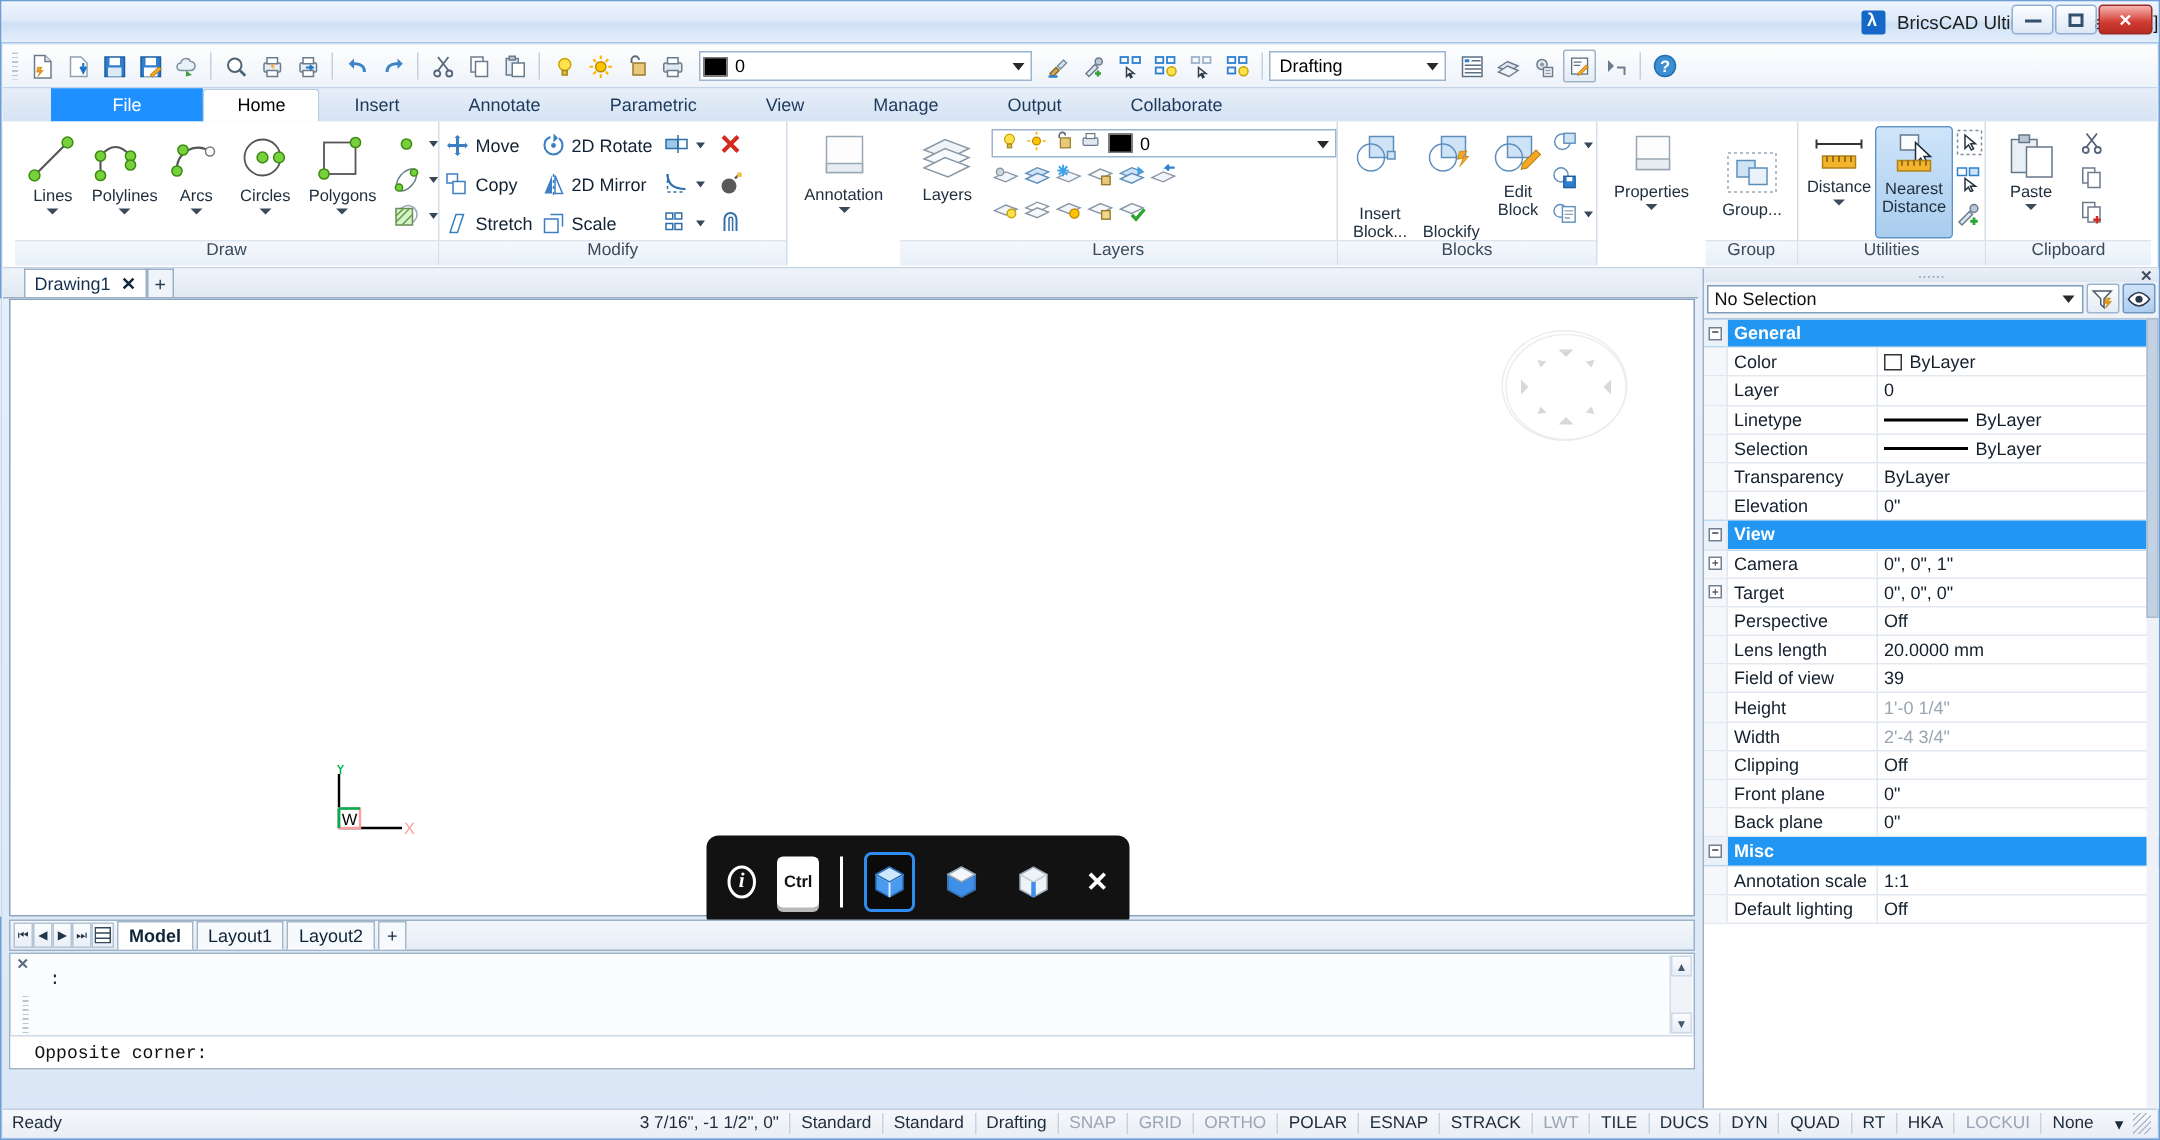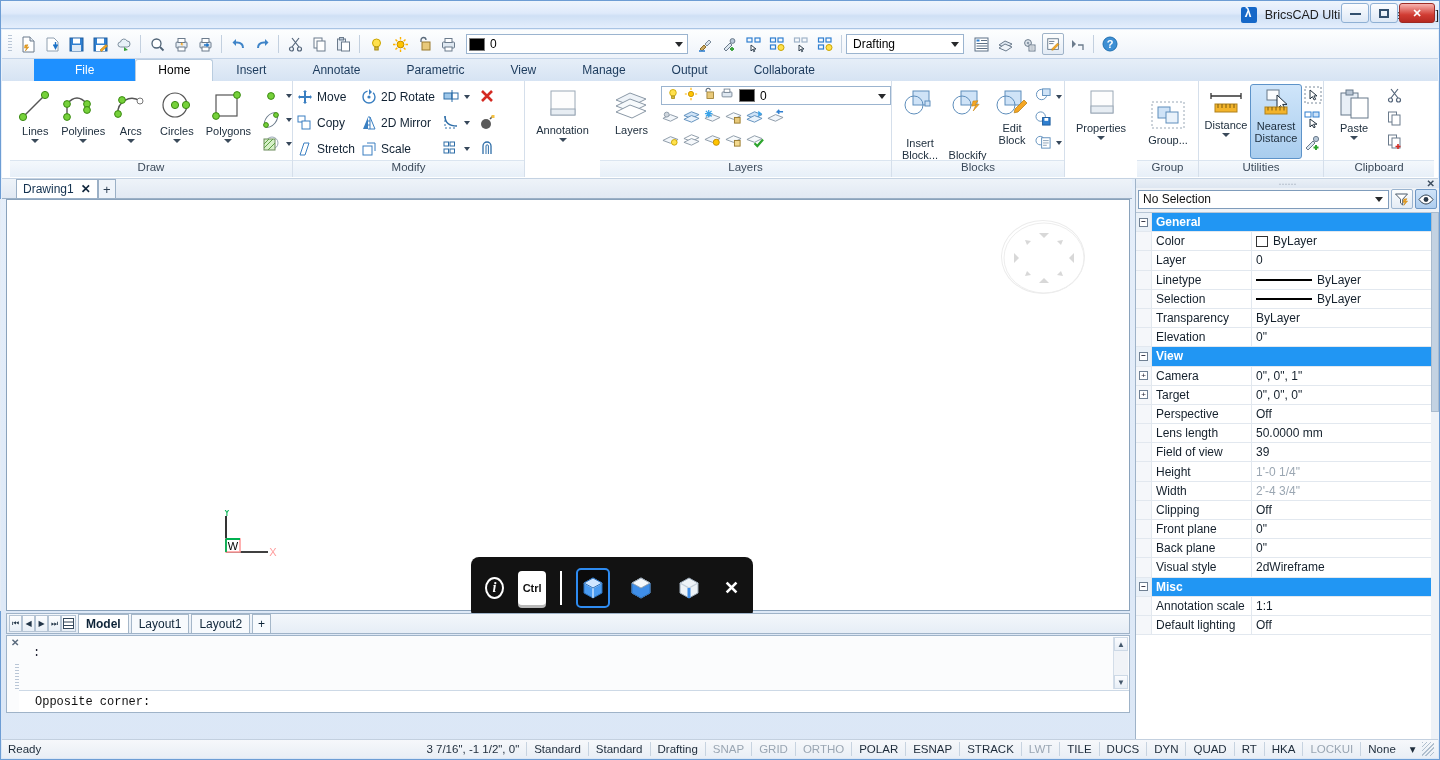--- a/index.html
+++ b/index.html
@@ -128,21 +128,21 @@
      display:flex;align-items:center;font-size:12px;color:#0e2438;margin-left:2px;}
   .mtab.active{background:#fff;font-weight:bold;}
   .mtab.plus{padding:0 5px;}
 
   
   .cmdwrap { position:absolute; left:5px; top:634px; width:1124px; height:78px;
      background:#fbfcfd; border:1px solid #9fb3c8; }
   .cmd-close{position:absolute;left:4px;top:1px;font-size:10px;color:#5a6b7d;font-weight:bold;}
   .cmd-hist{position:absolute;left:26px;top:10px;right:20px;height:42px;
      font-family:"Liberation Mono",monospace;font-size:12px;color:#223;}
-  .cmd-input{position:absolute;left:12px;right:0;bottom:0;height:22px;background:#fff;
+  .cmd-input{position:absolute;left:0;right:0;bottom:0;height:22px;background:#fff;
      border-top:1px solid #cdd9e6; display:flex;align-items:center;padding-left:16px;
      font-family:"Liberation Mono",monospace;font-size:12px;color:#101010;}
   .cmd-scroll{position:absolute;right:1px;top:1px;width:15px;bottom:23px;background:#f0f3f7;
      border-left:1px solid #d3dde8;}
   .cmd-scroll .arw{height:14px;display:flex;align-items:center;justify-content:center;
      font-size:8px;color:#45596d;background:linear-gradient(#fbfcfe,#e7eef6);border:1px solid #cdd9e6;}
 
   
   .status { position:absolute; left:1px; bottom:1px; width:1436px; height:19px;
      background:linear-gradient(#f6f8fb,#e9eef5); border-top:1px solid #c3d0df;
@@ -1067,21 +1067,21 @@
           <div class="exp"></div>
           <div class="pk">Perspective</div>
           <div class="pv">
             <span>Off</span>
           </div>
         </div>
         <div class="prow">
           <div class="exp"></div>
           <div class="pk">Lens length</div>
           <div class="pv">
-            <span>50.0000 mm</span>
+            <span>20.0000 mm</span>
           </div>
         </div>
         <div class="prow">
           <div class="exp"></div>
           <div class="pk">Field of view</div>
           <div class="pv">
             <span>39</span>
           </div>
         </div>
         <div class="prow">
@@ -1110,27 +1110,20 @@
           <div class="pk">Front plane</div>
           <div class="pv">
             <span>0"</span>
           </div>
         </div>
         <div class="prow">
           <div class="exp"></div>
           <div class="pk">Back plane</div>
           <div class="pv">
             <span>0"</span>
-          </div>
-        </div>
-        <div class="prow">
-          <div class="exp"></div>
-          <div class="pk">Visual style</div>
-          <div class="pv">
-            <span>2dWireframe</span>
           </div>
         </div>
         <div class="prow group">
           <div class="exp">
             <span class="expbox">−</span>
           </div>
           <div class="pk">Misc</div>
         </div>
         <div class="prow">
           <div class="exp"></div>

